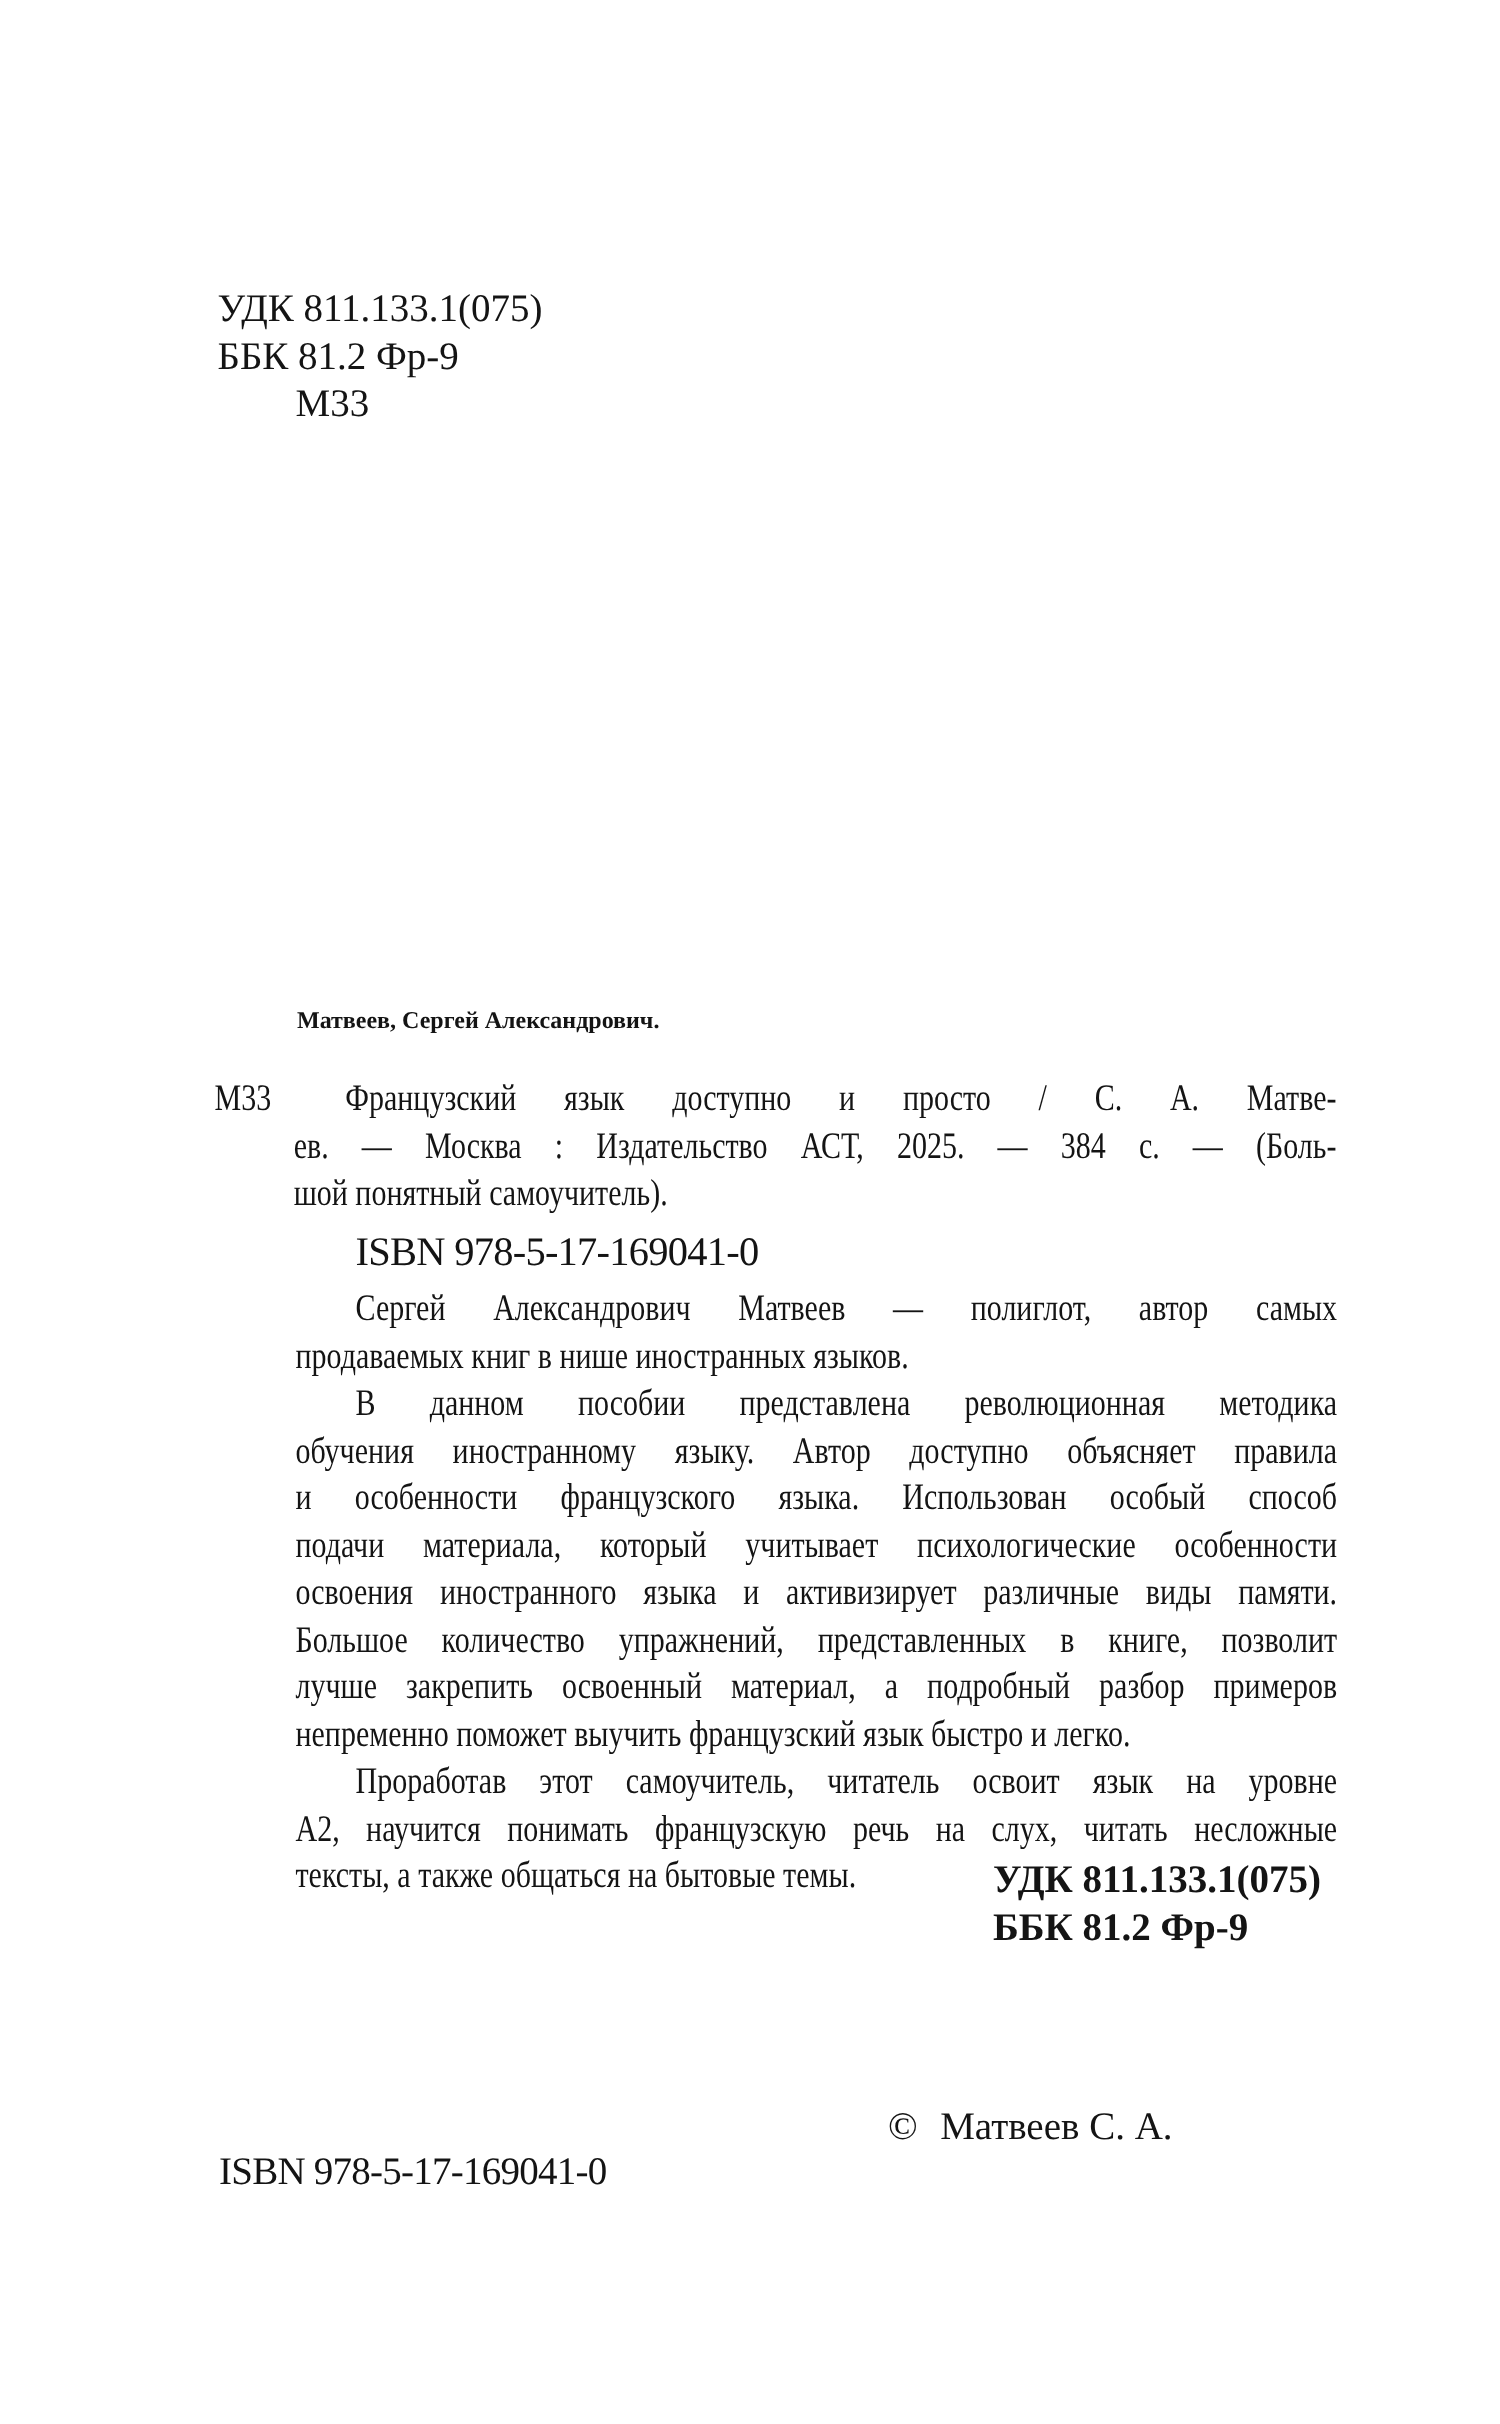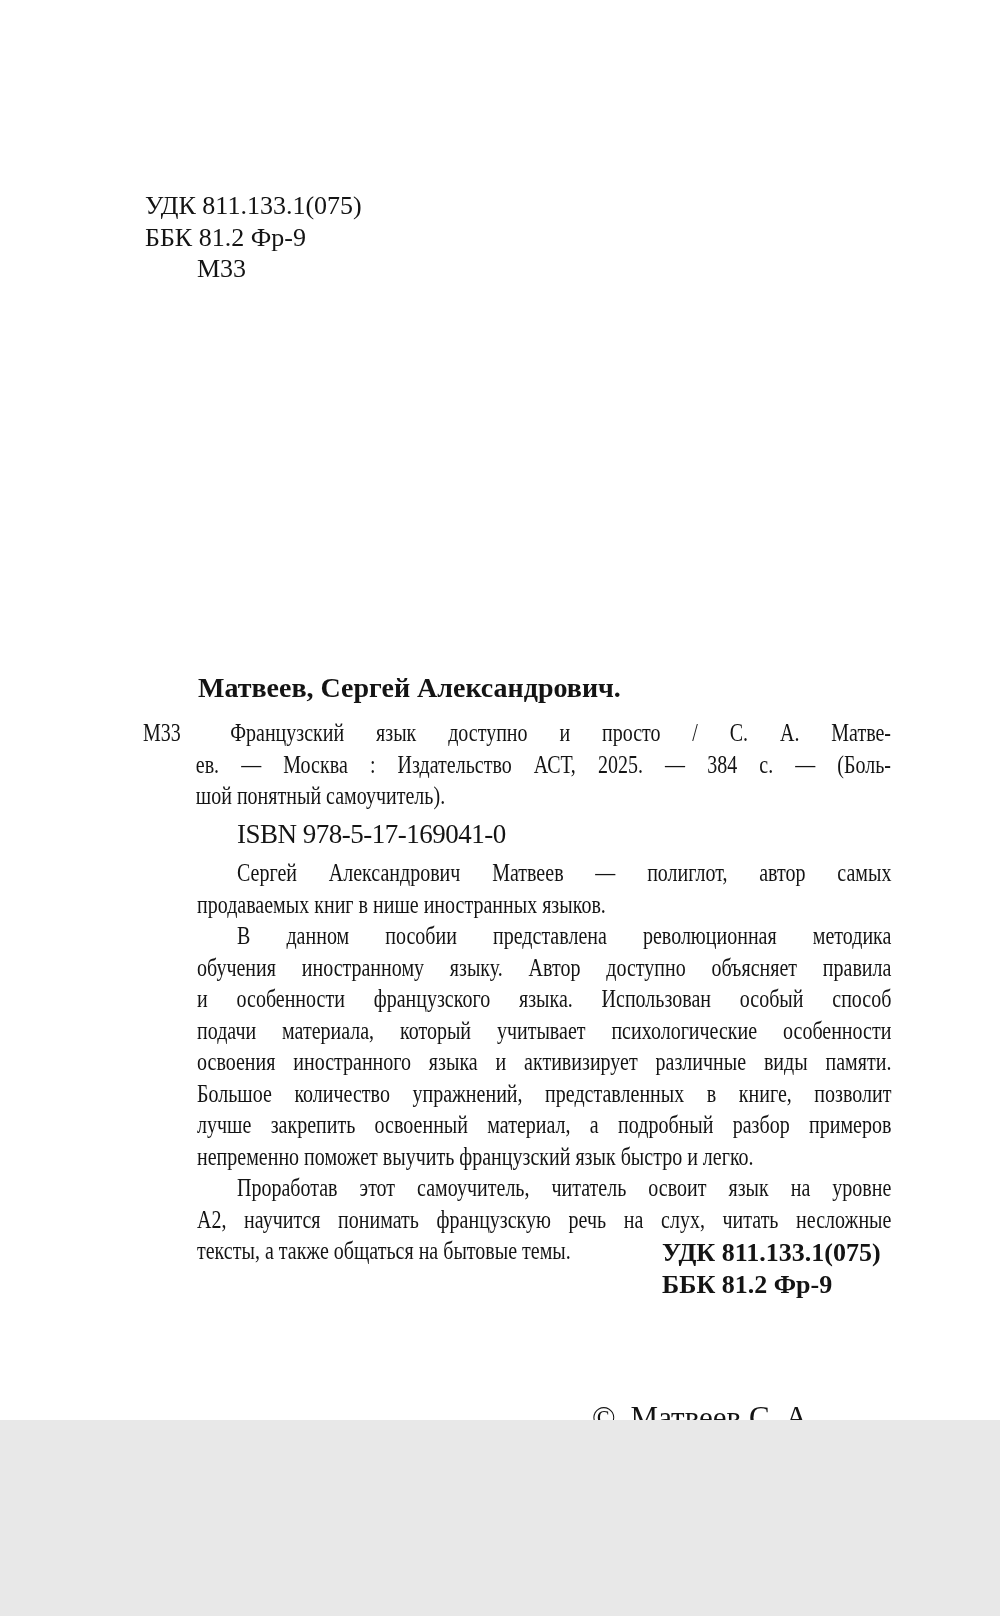--- a/index.html
+++ b/index.html
@@ -1,19 +1,19 @@
 <!DOCTYPE html>
 <html><head>
 <meta charset="utf-8">
 <style>
   html, body { margin: 0; padding: 0; background: #e8e8e8; }
   .page {
     position: relative;
     width: 1000px;
-    height: 1420px;
+    height: 1616px;
     margin: 0 auto;
     background: #ffffff;
     font-family: "Liberation Serif", "DejaVu Serif", serif;
     color: #141414;
     overflow: hidden;
   }
   .abs { position: absolute; }
 
   
   .condensed {
@@ -38,21 +38,21 @@
   
   .top-codes {
     left: 145px; top: 190px;
     font-size: 26px; line-height: 31px;
   }
   .top-codes .mark { padding-left: 52px; }
 
   
   .card-heading {
     left: 198px; top: 672px;
-    font-size: 28px; font-weight: bold;
+    font-size: 16px; font-weight: bold;
     white-space: nowrap;
   }
 
   
   .card-entry {
     left: 143px; top: 717px;
     width: 935px;
     font-size: 25px;
   }
   .card-entry .entry-line1 { position: relative; padding-left: 109px; }
@@ -82,21 +82,21 @@
   }
 
   
   .footer-isbn {
     left: 146px; top: 1433px;
     font-size: 26px; letter-spacing: -0.5px;
     white-space: nowrap;
   }
   .footer-copy {
     left: 592px; top: 1402px;
-    font-size: 31px; line-height: 31px;
+    font-size: 26px; line-height: 31px;
     white-space: nowrap;
   }
   .footer-copy .sign { display: inline-block; margin-right: 15px; }
 </style>
 </head>
 <body>
 
 <div class="page">
 
   <div class="abs top-codes">

